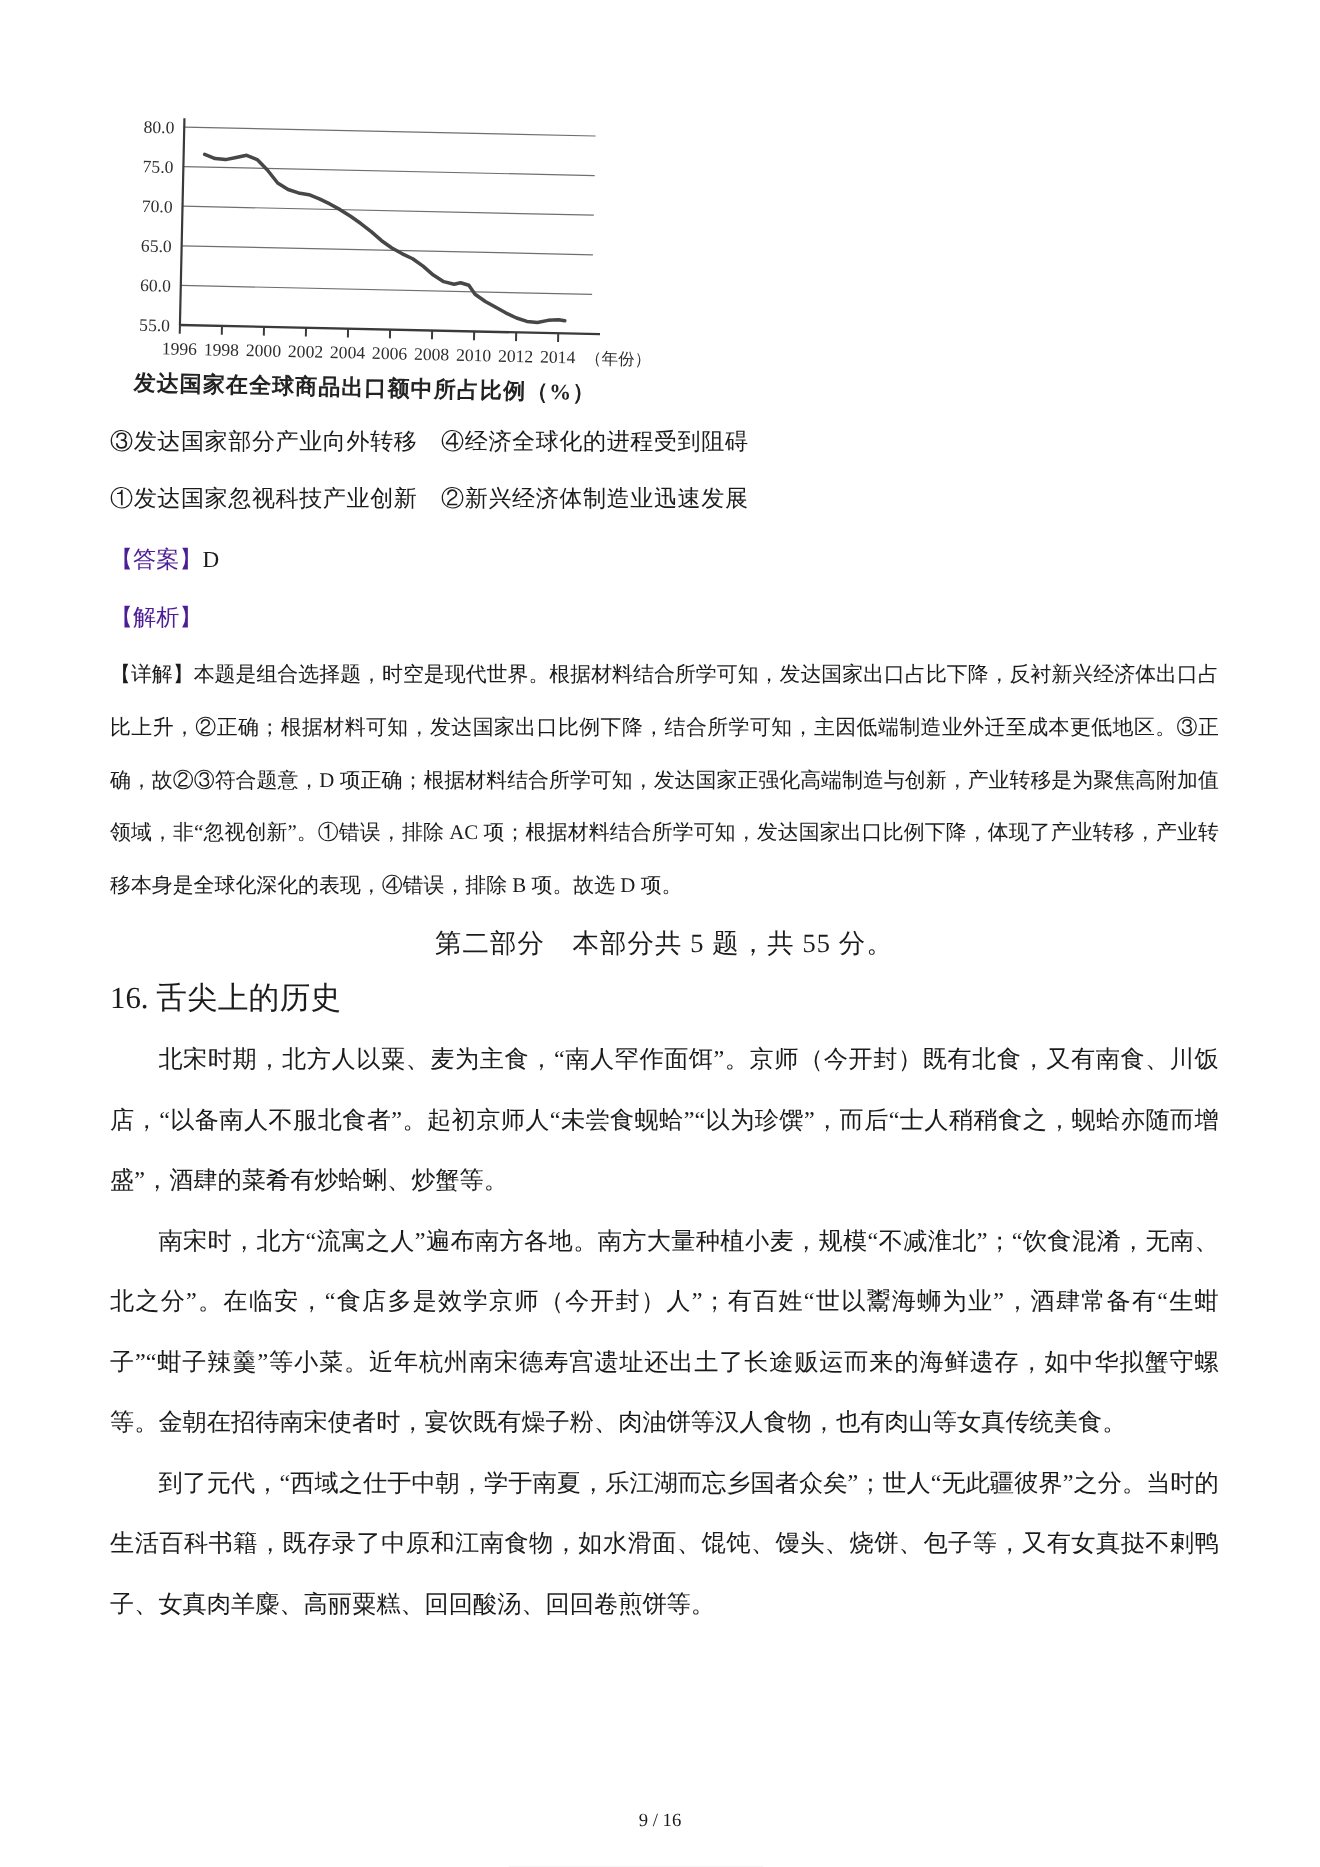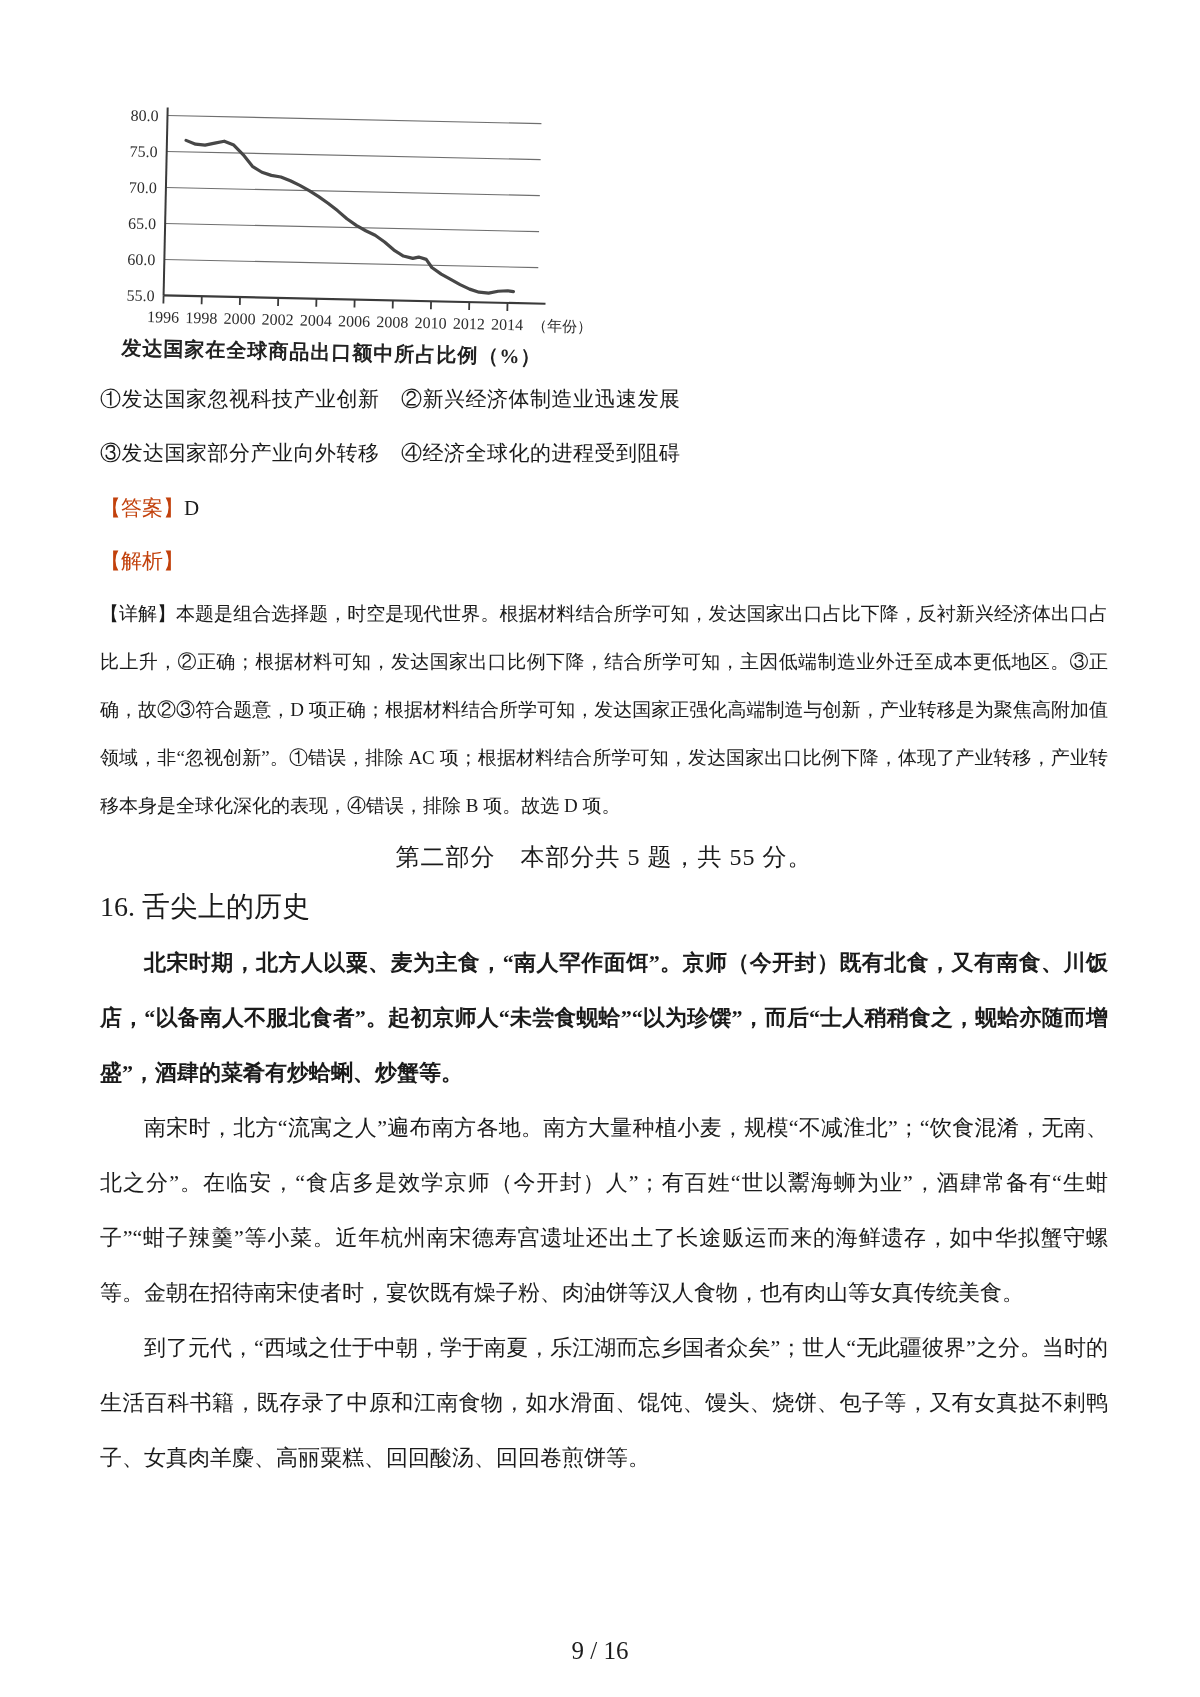--- a/index.html
+++ b/index.html
@@ -41,21 +41,21 @@
   .opts-line { font-size: 21px; margin-top: 26px; letter-spacing: 0.5px; }
   .opts-line.first { margin-top: 24px; }
   .choices {
     margin-top: 29px;
     display: grid;
     grid-template-columns: 230px 235px 220px 1fr;
     font-size: 21px;
   }
   .answer-line { margin-top: 27px; font-size: 21px; }
   .analysis-line { margin-top: 25px; font-size: 21px; }
-  .label-blue { color: #c2410c; }
+  .label-blue { color: #4c1d95; }
   .detail-para {
     margin-top: 15px;
     font-size: 19px;
     line-height: 48px;
     text-align: justify;
     text-justify: inter-ideograph;
   }
   .section-header {
     margin-top: 11px;
     text-align: center;
@@ -64,29 +64,29 @@
     letter-spacing: 1px;
   }
   .q16-title { margin-top: 15px; font-size: 28px; }
   .material {
     font-size: 22px;
     line-height: 55px;
     text-align: justify;
     text-justify: inter-ideograph;
     text-indent: 2em;
   }
-  .material.first { margin-top: 9px; font-weight: bold; }
+  .material.first { margin-top: 9px; }
   .subq { margin-top: 19px; font-size: 21.5px; }
   .page-footer {
     position: absolute;
     bottom: 32px;
     left: 0;
     width: 100%;
     text-align: center;
-    font-size: 25px;
+    font-size: 17px;
     color: #1b1b1b;
   }
 </style>
 </head>
 <body>
 
 <div class="page">
 
   <figure class="chart-figure">
     <svg id="chart-svg" width="580" height="238" viewBox="0 0 580 238">
@@ -122,22 +122,22 @@
         <line x1="373.77777777777777" y1="202" x2="373.77777777777777" y2="210" stroke="#3a3a3a" stroke-width="1.8"></line>
         <text x="373.77777777777777" y="229" text-anchor="middle" font-size="16">2012</text>
         <line x1="412" y1="202" x2="412" y2="210" stroke="#3a3a3a" stroke-width="1.8"></line>
         <text x="412" y="229" text-anchor="middle" font-size="16">2014</text>
         <text x="437" y="229" text-anchor="start" font-size="15">（年份）</text>
         <path d="M87.1,46.5 L96.7,50.1 L106.2,50.8 L115.8,48.6 L125.3,46.5 L134.9,50.1 L144.4,59.4 L154.0,71.0 L163.6,76.7 L173.1,79.6 L182.7,81.0 L192.2,84.6 L201.8,89.0 L211.3,94.0 L220.9,99.8 L230.4,106.2 L240.0,113.4 L249.6,121.4 L259.1,127.8 L268.7,132.9 L278.2,137.2 L287.8,143.7 L297.3,151.6 L306.9,157.4 L316.4,159.5 L322.2,158.1 L329.8,160.2 L335.6,168.2 L345.1,174.6 L354.7,179.7 L364.2,184.7 L373.8,189.0 L383.3,191.9 L392.9,192.6 L402.4,190.5 L412.0,189.8 L417.7,190.5" fill="none" stroke="#474747" stroke-width="3.2" stroke-linejoin="round" stroke-linecap="round"></path>
       </svg>
     <figcaption class="chart-caption">发达国家在全球商品出口额中所占比例（%）</figcaption>
   </figure>
 
+  <p class="opts-line">③发达国家部分产业向外转移　④经济全球化的进程受到阻碍</p>
   <p class="opts-line first">①发达国家忽视科技产业创新　②新兴经济体制造业迅速发展</p>
-  <p class="opts-line">③发达国家部分产业向外转移　④经济全球化的进程受到阻碍</p>
 
 
   <p class="answer-line"><span class="label-blue">【答案】</span><span>D</span></p>
 
   <p class="analysis-line"><span class="label-blue">【解析】</span></p>
 
   <p class="detail-para"><span>【详解】</span><span>本题是组合选择题，时空是现代世界。根据材料结合所学可知，发达国家出口占比下降，反衬新兴经济体出口占比上升，②正确；根据材料可知，发达国家出口比例下降，结合所学可知，主因低端制造业外迁至成本更低地区。③正确，故②③符合题意，D 项正确；根据材料结合所学可知，发达国家正强化高端制造与创新，产业转移是为聚焦高附加值领域，非“忽视创新”。①错误，排除 AC 项；根据材料结合所学可知，发达国家出口比例下降，体现了产业转移，产业转移本身是全球化深化的表现，④错误，排除 B 项。故选 D 项。</span></p>
 
   <h2 class="section-header">第二部分　本部分共 5 题，共 55 分。</h2>
 

